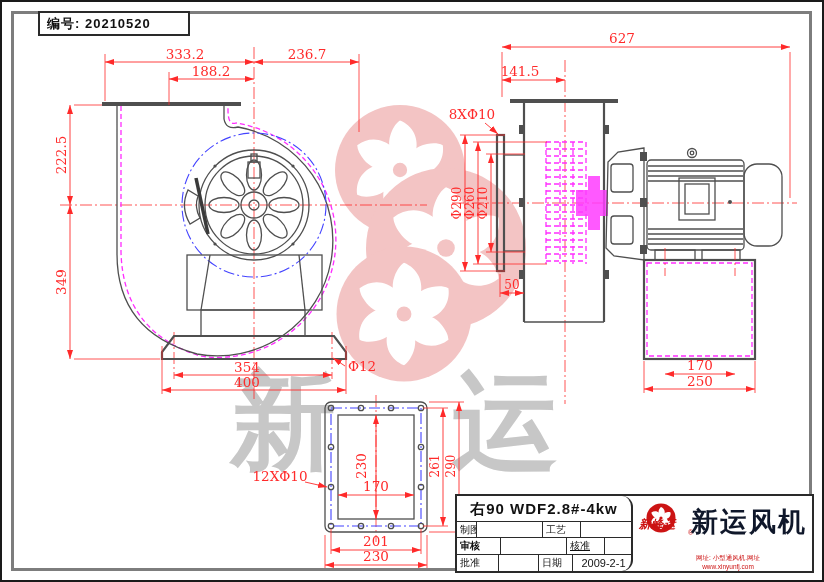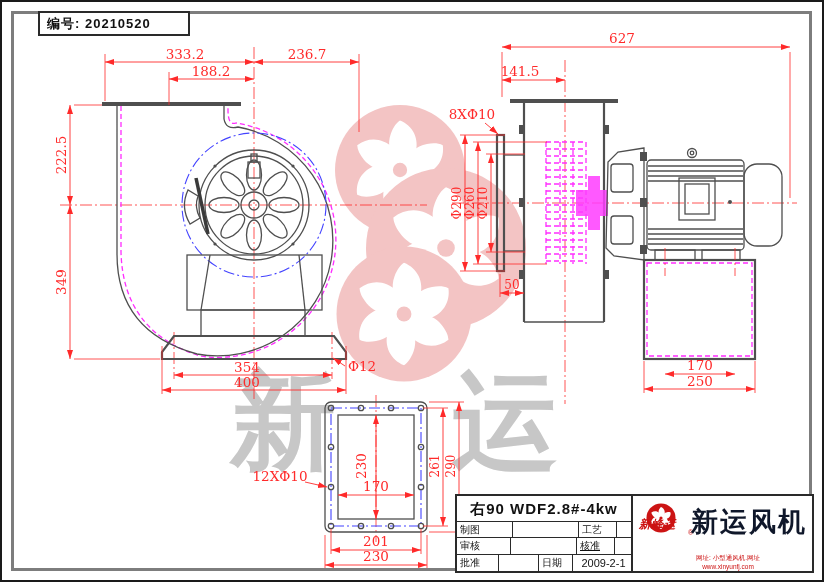--- a/index.html
+++ b/index.html
@@ -14,21 +14,21 @@
   .hid{stroke:#ff2cff;fill:none;stroke-width:1.3;stroke-dasharray:5 3;}
   .bc{stroke:#4343ff;fill:none;stroke-width:1.1;stroke-dasharray:11 3 2 3;}
   .cl{stroke:#ff2a2a;fill:none;stroke-width:0.8;stroke-dasharray:12 3 2 3;}
   .de{stroke:#ff2a2a;fill:none;stroke-width:0.8;}
   .dl{stroke:#ff2a2a;fill:none;stroke-width:0.9;marker-start:url(#ar);marker-end:url(#ar);}
   .ld{stroke:#ff2a2a;fill:none;stroke-width:0.9;marker-end:url(#ar);}
   .dim{font-family:"DejaVu Serif","Liberation Serif",serif;font-size:13.5px;fill:#ff2a2a;}
   .dims{font-family:"DejaVu Serif","Liberation Serif",serif;font-size:12px;fill:#ff2a2a;}
   
   .tblock{position:absolute;left:453px;top:492px;width:359px;height:79px;border:2px solid #2a2a2a;box-sizing:border-box;background:#fff;}
-  .tb-left{position:absolute;left:0;top:0;width:176px;height:100%;border-right:2px solid #2a2a2a;box-sizing:border-box;}
+  .tb-left{position:absolute;left:0;top:0;width:176px;height:100%;border-right:2px solid #2a2a2a;box-sizing:border-box;border-radius:11px;}
   .tb-model{height:26px;border-bottom:1px solid #2a2a2a;box-sizing:border-box;text-align:center;font-size:15px;font-weight:bold;color:#111;line-height:25px;letter-spacing:1px;}
   .tb-row{display:flex;height:16.3px;border-bottom:1px solid #2a2a2a;box-sizing:border-box;}
   .tb-row:last-child{border-bottom:none;}
   .tb-cell{border-right:1px solid #2a2a2a;box-sizing:border-box;font-size:10px;color:#111;line-height:16px;padding-left:3px;overflow:hidden;white-space:nowrap;}
   .tb-cell:last-child{border-right:none;}
   .tb-right{position:absolute;left:176px;top:0;width:181px;height:100%;}
   .tb-company{position:absolute;left:58px;top:8px;width:122px;font-size:27px;font-weight:bold;color:#0f172a;letter-spacing:2px;white-space:nowrap;}
   .tb-brand{position:absolute;left:6px;top:21px;font-size:11.5px;font-weight:bold;color:#c11;font-style:italic;letter-spacing:1px;}
   .tb-reg{position:absolute;left:55px;top:33px;font-size:7px;color:#c11;}
   .tb-url{position:absolute;left:30px;top:58px;width:130px;text-align:center;font-size:6.5px;color:#c11;line-height:9px;}
@@ -296,27 +296,27 @@
     </g>
   </svg>
 
   <div class="frame"></div>
   <div class="serialbox">编号: 20210520</div>
 
   <div class="tblock">
     <div class="tb-left">
       <div class="tb-model">右90 WDF2.8#-4kw</div>
       <div class="tb-row">
-        <div class="tb-cell" style="width:56px;font-family:Liberation Serif, serif;">制图</div>
+        <div class="tb-cell" style="width:20px;font-family:Liberation Serif, serif;">制图</div>
         <div class="tb-cell" style="width:66px;"></div>
         <div class="tb-cell" style="width:38px;">工艺</div>
         <div class="tb-cell" style="flex:1;"></div>
       </div>
       <div class="tb-row">
-        <div class="tb-cell" style="width:54px;">审核</div>
+        <div class="tb-cell" style="width:44px;font-weight:bold;">审核</div>
         <div class="tb-cell" style="width:66px;"></div>
         <div class="tb-cell" style="width:38px;text-decoration:underline;">核准</div>
         <div class="tb-cell" style="flex:1;"></div>
       </div>
       <div class="tb-row">
         <div class="tb-cell" style="width:42px;">批准</div>
         <div class="tb-cell" style="width:40px;"></div>
         <div class="tb-cell" style="width:34px;">日期</div>
         <div class="tb-cell" style="flex:1;font-size:11px;text-align:center;">2009-2-1</div>
       </div>

